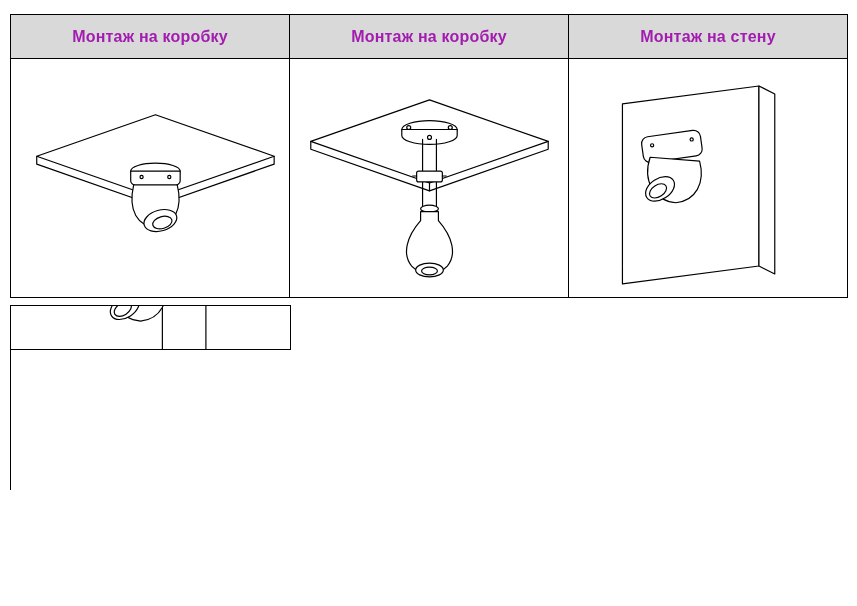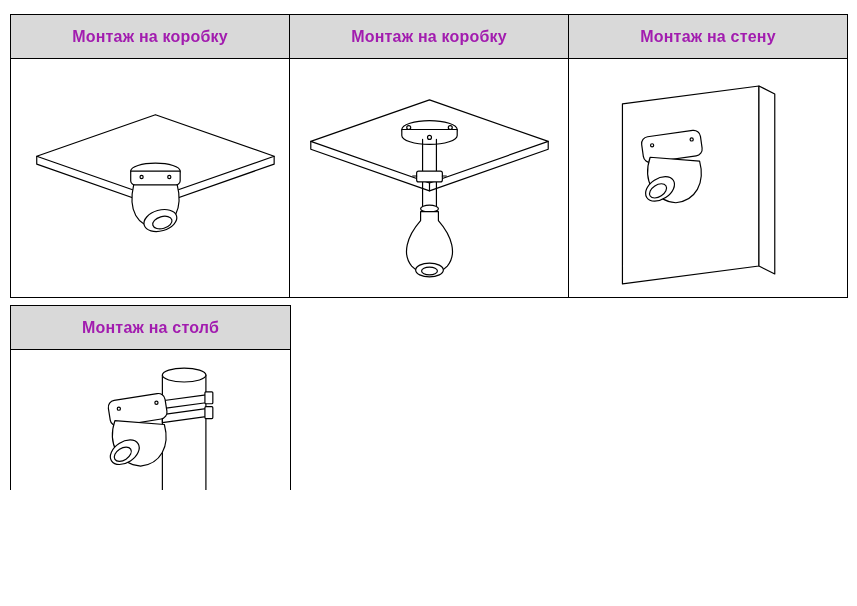--- a/index.html
+++ b/index.html
@@ -119,23 +119,20 @@
           <circle cx="122" cy="80" r="1.6"></circle>
           <path d="M80,98 C72,122 84,142 106,144 C126,142 136,124 130,102 Z"></path>
           <ellipse cx="90" cy="130" rx="16" ry="10.5" transform="rotate(-33 90 130)"></ellipse>
           <ellipse cx="88" cy="132" rx="9.5" ry="6" transform="rotate(-33 88 132)"></ellipse>
         </g>
       </svg>
     </div>
   </div>
 
   <div class="tbl tbl-bottom">
-    <div class="cell hcell">
-      <span>Монтаж на столб</span>
-    </div>
 
     <div class="cell icell">
       <svg class="art" viewBox="0 0 281 246" width="278" height="244" role="img" aria-label="turret camera strapped to a vertical pole">
         <g>
           <path class="nf" d="M152,24 L152,230 M196,24 L196,230"></path>
           <ellipse cx="174" cy="24" rx="22" ry="7"></ellipse>
           <path class="nf" d="M152,230 A22,7 0 0 0 196,230"></path>
         </g>
         <g>
           <path d="M152,50 L196,44 L196,52 L152,58 Z"></path>

